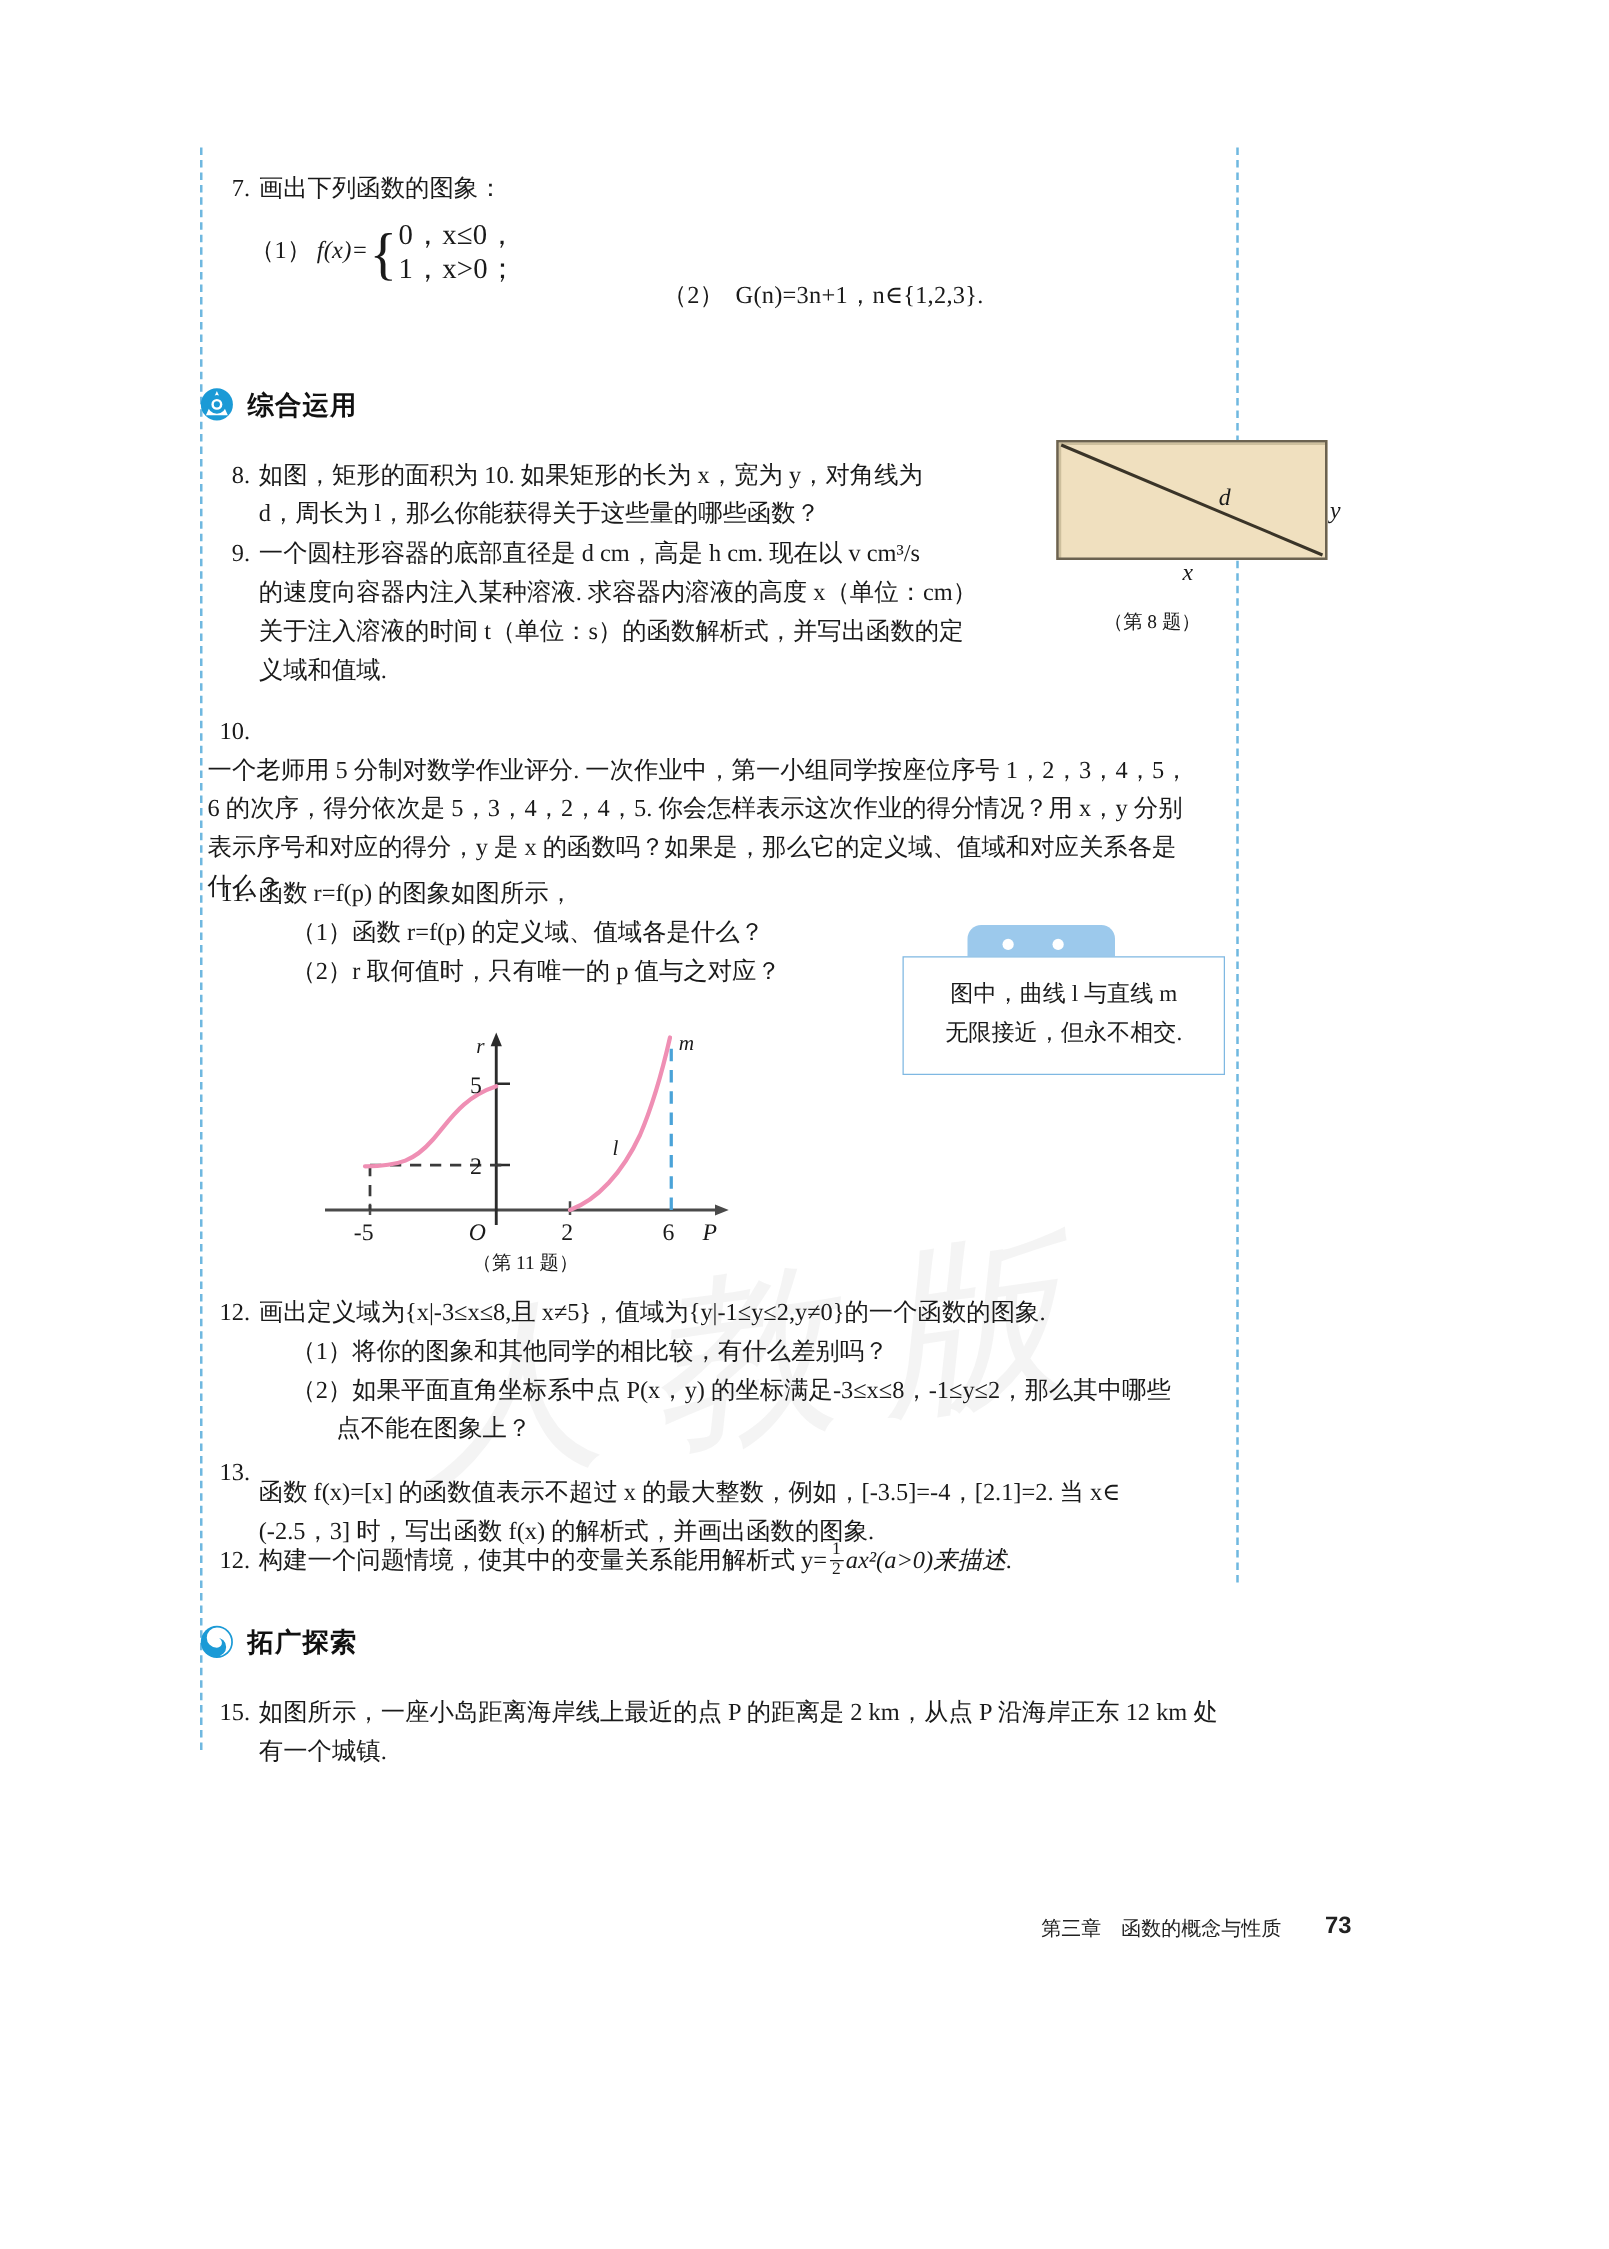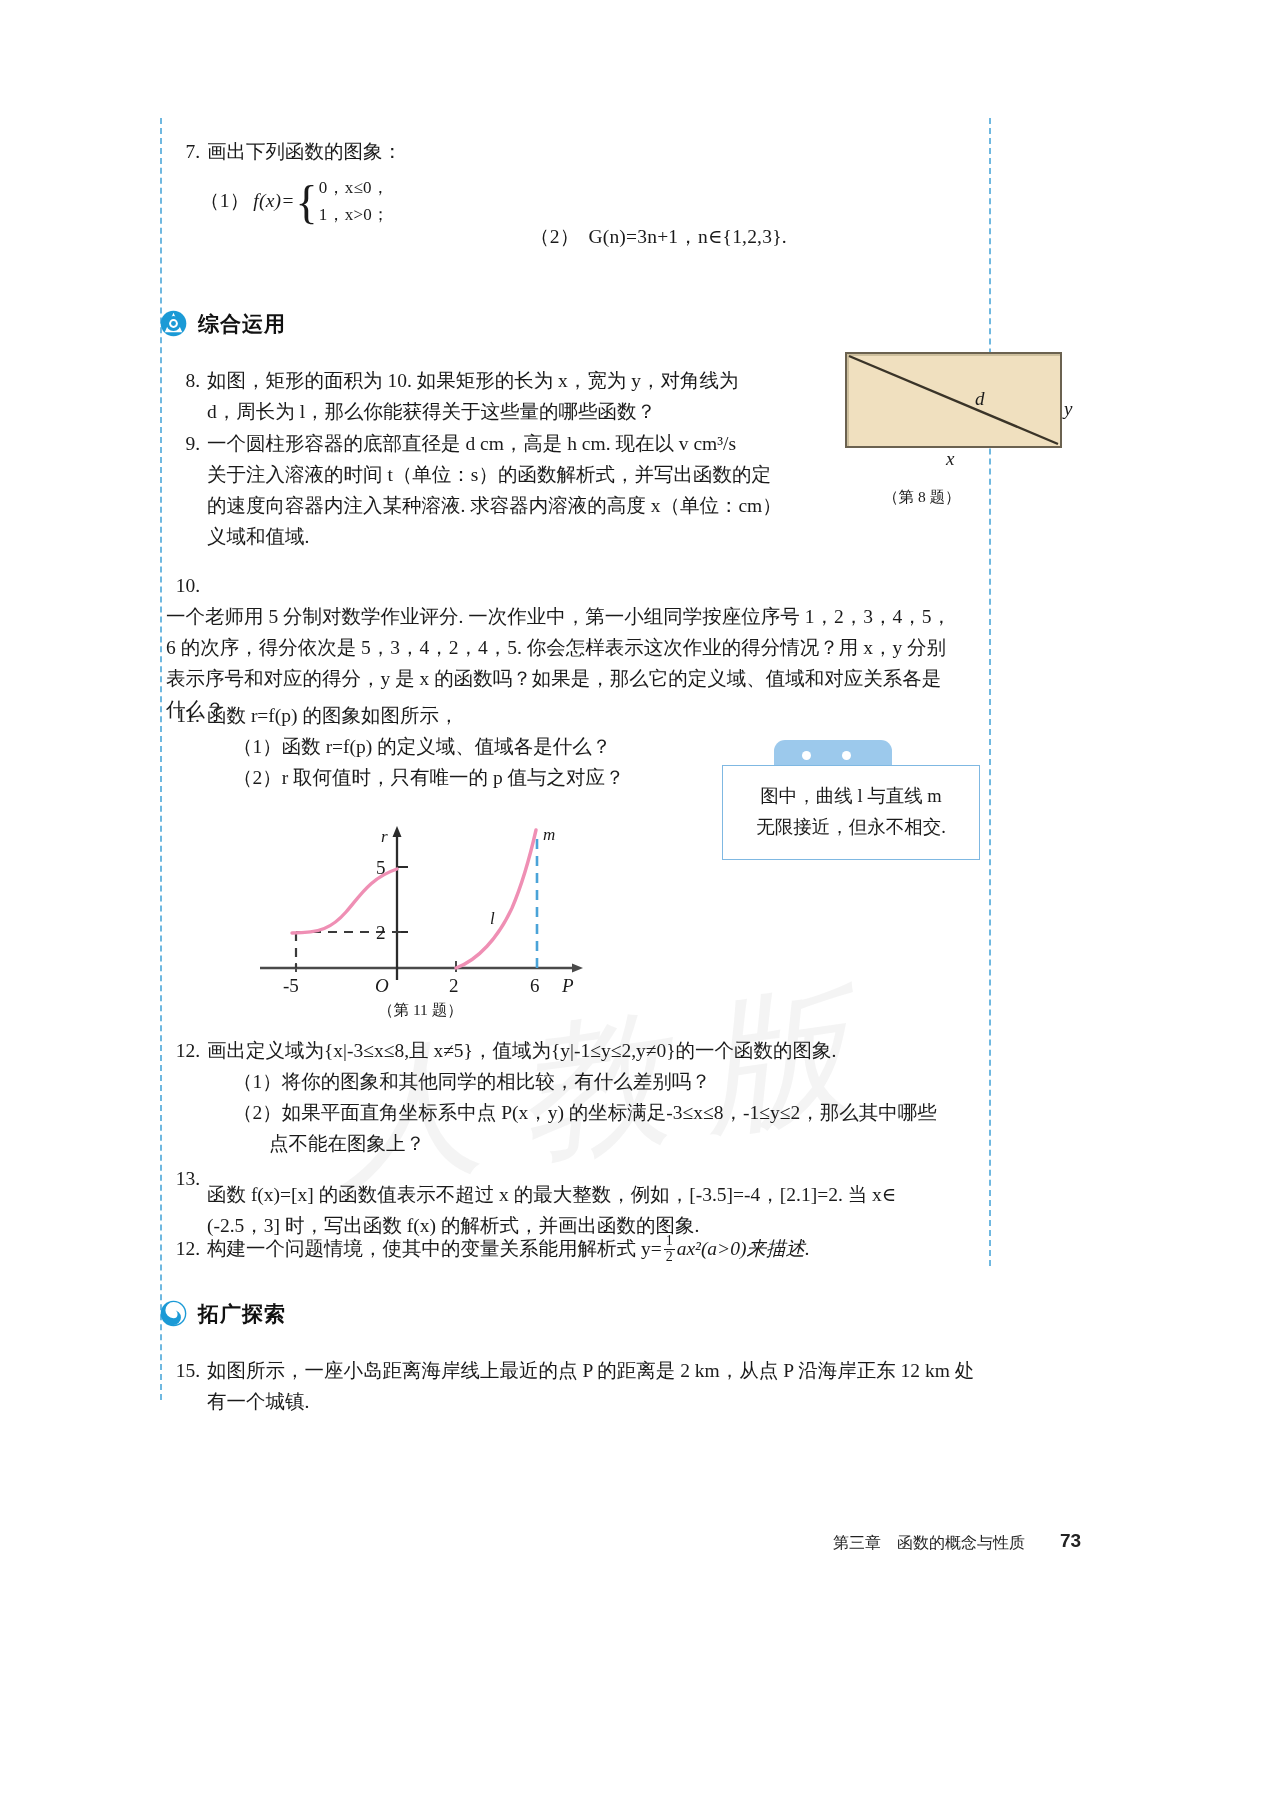--- a/index.html
+++ b/index.html
@@ -97,21 +97,21 @@
   <div class="prob" style="left:166px;top:136px;width:790px;">
     <span class="idx">7.</span>
     <span class="body">画出下列函数的图象：</span>
   </div>
 
   <div class="txt" style="left:200px;top:174px;width:330px;">
     <span style="display:inline-flex;align-items:center;">
       <span>（1）</span>
       <i class="v" style="margin-left:4px;">f(x)=</i>
       <span class="brace" style="margin:0 1px;">{</span>
-      <span style="display:inline-block;line-height:27px;font-size:17px;">
+      <span style="display:inline-block;line-height:27px;font-size:23px;">
         <span style="display:block;">0，x≤0，</span>
         <span style="display:block;">1，x&gt;0；</span>
       </span>
     </span>
   </div>
 
   <div class="txt" style="left:530px;top:196px;width:400px;margin-top:26px;">
     <span>（2）</span>
     <span style="margin-left:4px;">G(n)=3n+1，n∈{1,2,3}.</span>
   </div>
@@ -132,22 +132,22 @@
     <span class="body">
       <span style="display:block;">如图，矩形的面积为 10. 如果矩形的长为 x，宽为 y，对角线为</span>
       <span style="display:block;">d，周长为 l，那么你能获得关于这些量的哪些函数？</span>
     </span>
   </div>
 
   <div class="prob" style="left:166px;top:428px;width:625px;">
     <span class="idx">9.</span>
     <span class="body">
       <span style="display:block;">一个圆柱形容器的底部直径是 d cm，高是 h cm. 现在以 v cm³/s</span>
+      <span style="display:block;">的速度向容器内注入某种溶液. 求容器内溶液的高度 x（单位：cm）</span>
       <span style="display:block;">关于注入溶液的时间 t（单位：s）的函数解析式，并写出函数的定</span>
-      <span style="display:block;">的速度向容器内注入某种溶液. 求容器内溶液的高度 x（单位：cm）</span>
       <span style="display:block;">义域和值域.</span>
     </span>
   </div>
 
   <div class="rectfig" style="left:845px;top:352px;width:240px;height:150px;">
     <div class="rectbox" style="left:0;top:0;width:213px;height:92px;">
       <svg width="213" height="92" viewBox="0 0 213 92" style="display:block;">
         <line x1="2" y1="2" x2="211" y2="90" stroke="#3a3428" stroke-width="2.4"></line>
       </svg>
     </div>

